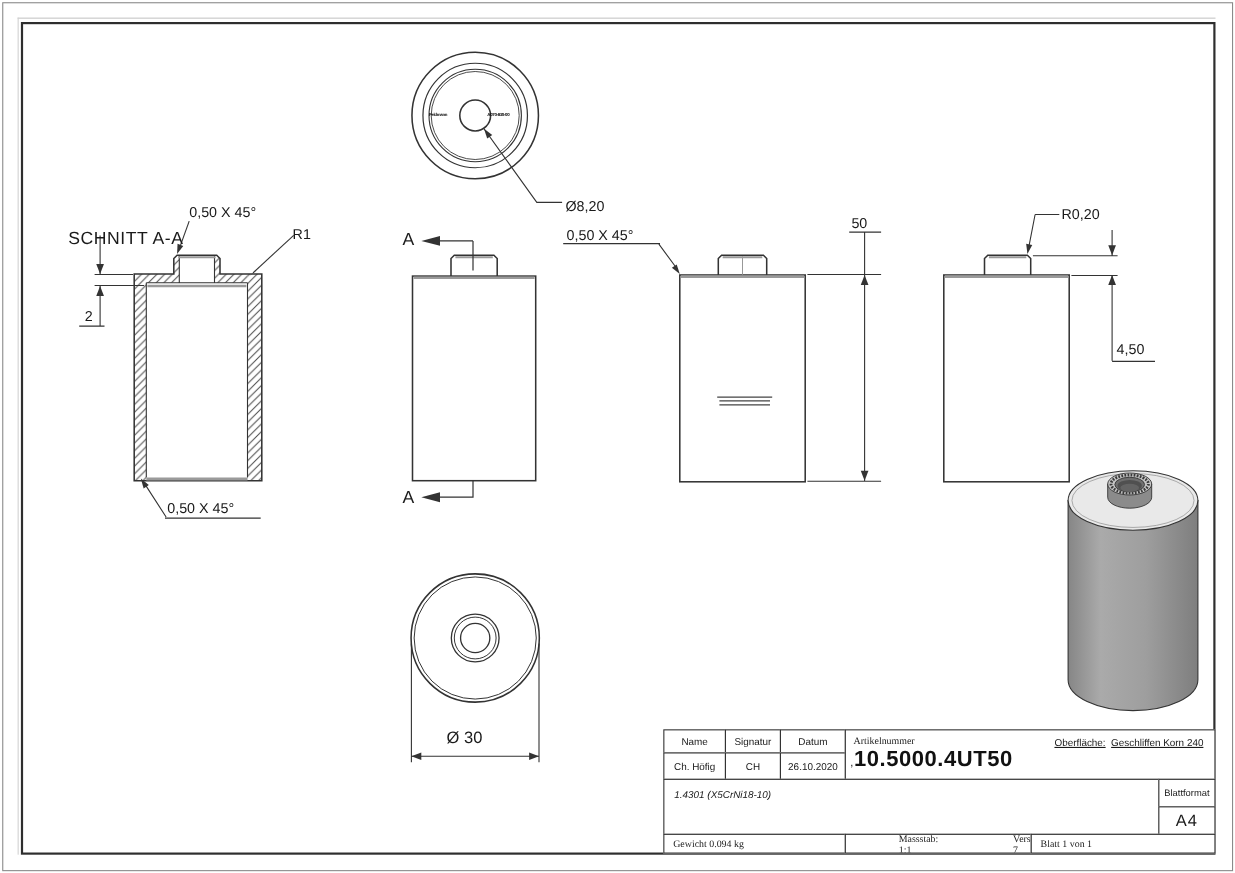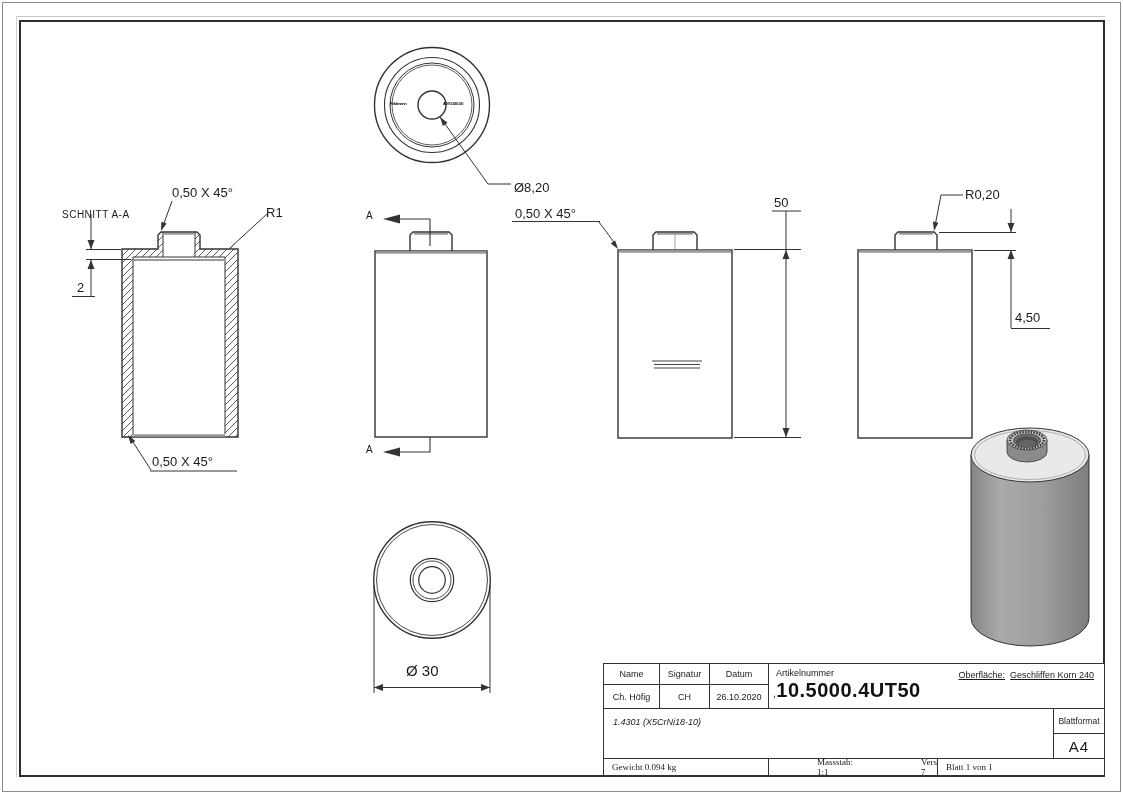--- a/index.html
+++ b/index.html
@@ -6,29 +6,29 @@
   .sheet{position:relative;width:1123px;height:794px;background:#fff;overflow:hidden;
          font-family:"Liberation Sans",sans-serif;color:#1a1a1a;}
   .outer-border{position:absolute;left:2px;top:2px;width:1119px;height:790px;
                 border:1px solid #8a8a8a;box-sizing:border-box;}
   .frame-shadow-top{position:absolute;left:16px;top:16px;width:1089px;height:1px;background:#c6c6c6;}
   .frame-shadow-left{position:absolute;left:16px;top:16px;width:1px;height:761px;background:#d2d2d2;}
   .inner-frame{position:absolute;left:19px;top:20px;width:1086px;height:757px;
                border:2px solid #2e2e2e;box-sizing:border-box;}
   svg.linework{position:absolute;left:0;top:0;}
   .lbl{position:absolute;white-space:nowrap;color:#1a1a1a;line-height:1;}
-  .f13{font-size:13px;} .f14{font-size:10px;letter-spacing:.5px;} .f15{font-size:15px;}
+  .f13{font-size:13px;} .f14{font-size:16px;letter-spacing:.5px;} .f15{font-size:15px;}
   .tiny{font-size:4px;font-weight:bold;letter-spacing:-.3px;color:#000;}
   
   .tb{position:absolute;left:603px;top:663px;width:502px;height:97px;font-size:9px;}
   .tb .cell{position:absolute;border:1px solid #333;box-sizing:border-box;background:#fff;
             display:flex;align-items:center;justify-content:center;overflow:hidden;}
   .tb .cell.left{justify-content:flex-start;padding-left:8px;font-family:Liberation Serif, serif;}
   .tb .article{display:block;}
-  .tb .article .al{position:absolute;left:7px;top:4px;}
+  .tb .article .al{position:absolute;left:7px;top:4px;font-family:Liberation Serif, serif;}
   .tb .article .surf{position:absolute;right:10px;top:6px;}
   .tb .article .surf span{margin-left:5px;text-decoration:underline;}
   .tb .article .big{position:absolute;left:4px;top:15px;font-size:20px;font-weight:bold;
                     letter-spacing:.5px;color:#111;text-align:right;}
   .tb .article .big .pre{font-size:10px;font-weight:normal;vertical-align:baseline;}
   .tb .mat{display:block;padding:6px 0 0 9px;}
   .tb .mat .m2{margin-top:2px;font-style:italic;}
   .tb .a4{font-size:15px;letter-spacing:1px;}
   .tb .scalecell span{margin-right:28px;margin-left:40px;}
 </style>

